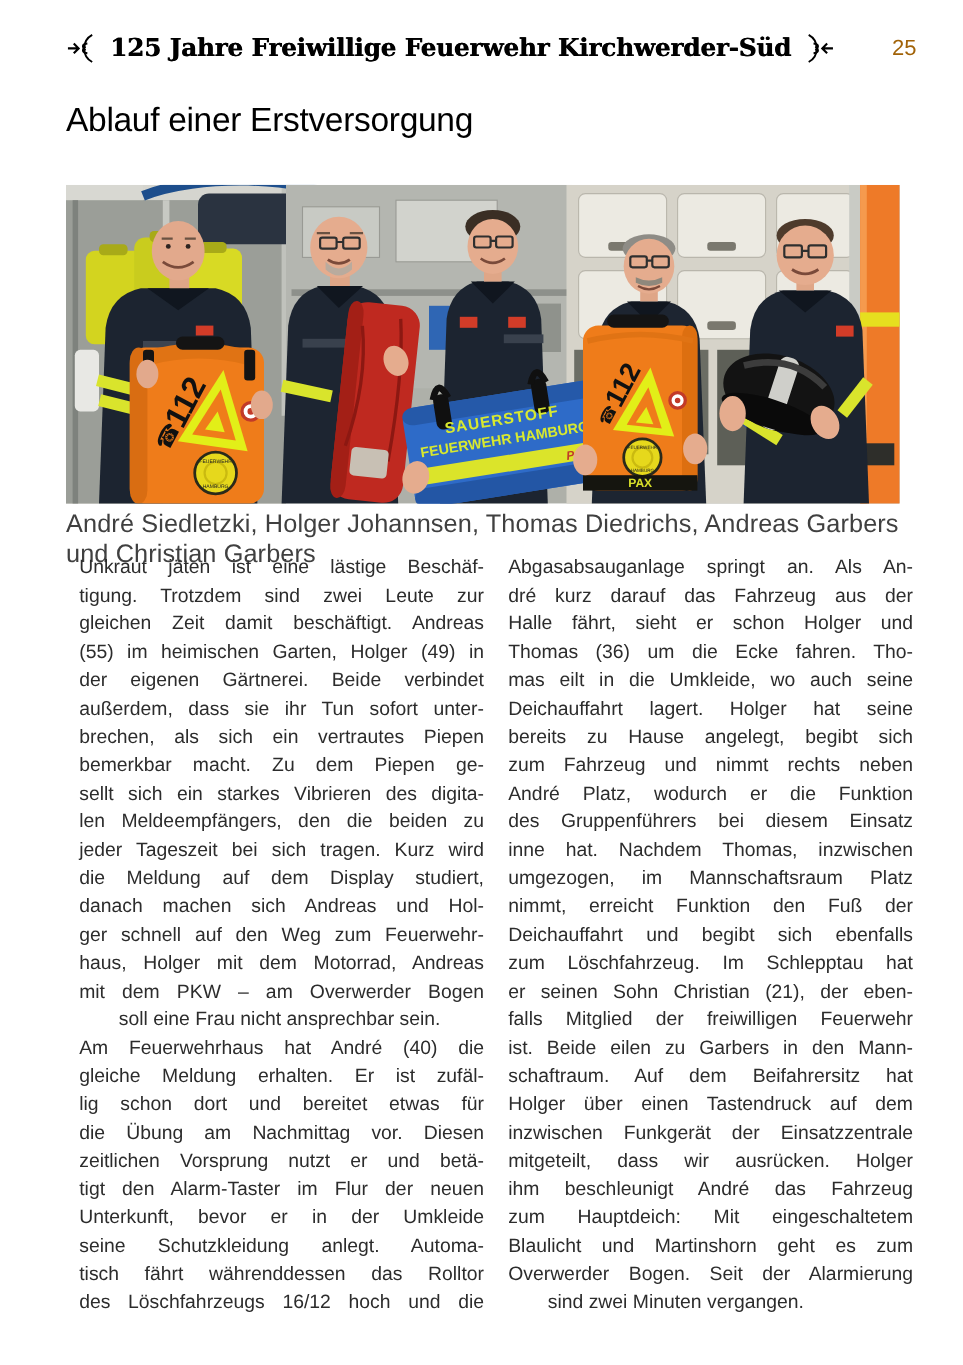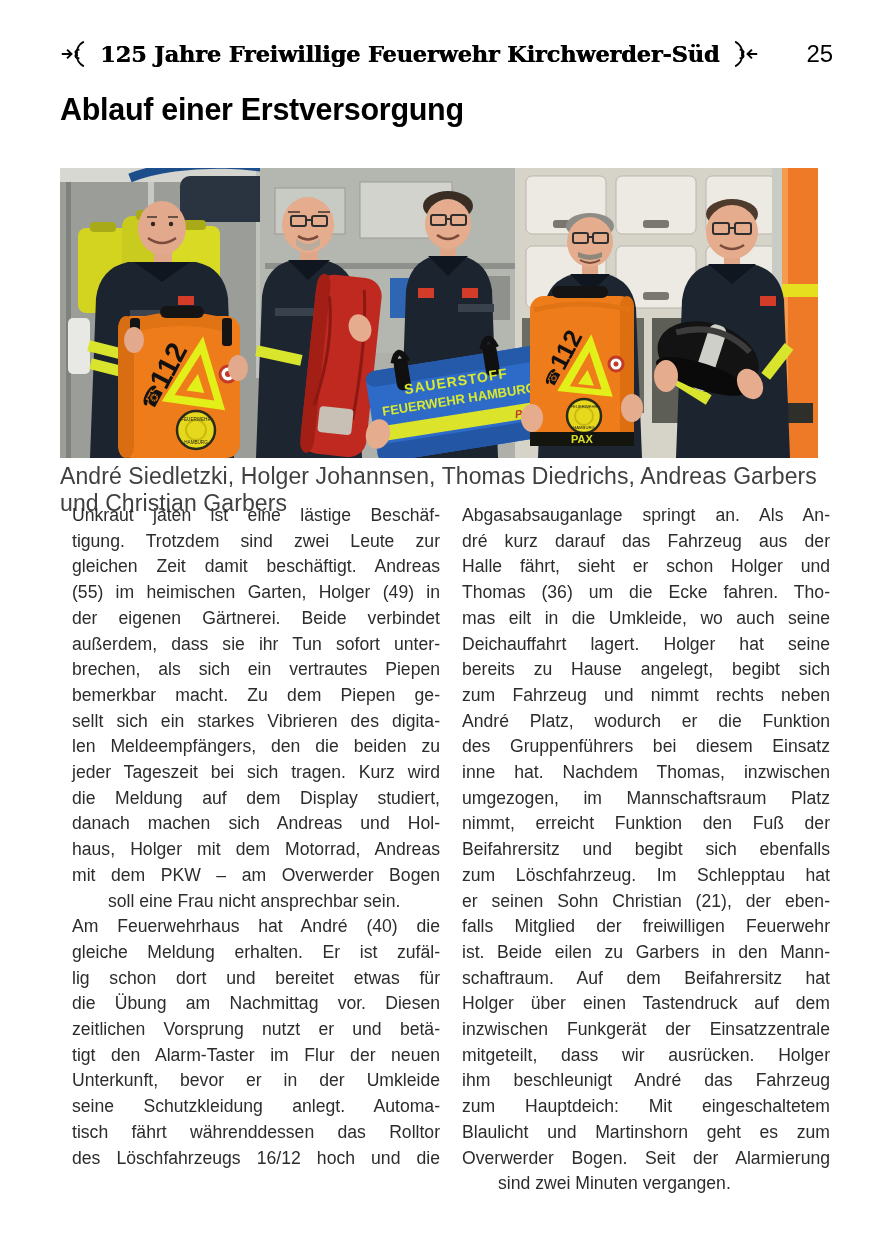--- a/index.html
+++ b/index.html
@@ -1,32 +1,32 @@
 <!DOCTYPE html>
 <html><head>
 <meta charset="utf-8">
 <style>
   * { margin:0; padding:0; box-sizing:border-box; }
   html,body { background:#ffffff; }
   body { font-family:"Liberation Sans", sans-serif; }
   .page { position:relative; width:875px; height:1241px; background:#fff; overflow:hidden; }
 
   
-  .runhead { position:absolute; top:36px; left:60px; width:755px; height:36px;
+  .runhead { position:absolute; top:26px; left:60px; width:755px; height:36px;
              display:flex; align-items:center; }
   .orn { flex:0 0 auto; width:30px; height:34px; }
   .rule { flex:1 1 auto; height:2.6px; background:#000; }
   .runhead-title { flex:0 0 auto; margin:0 10px; font-family:"DejaVu Serif", serif;
                    font-weight:700; font-size:22.5px; color:#000; white-space:nowrap;
                    letter-spacing:-0.2px; text-shadow:0.5px 0 0 #000; }
   .pageno { flex:0 0 auto; margin-left:34px; width:40px; text-align:right;
-            font-size:24px; color:#000000; font-weight:400; }
-
-  
-  .headline { position:absolute; top:92px; left:60px; font-size:30.5px; font-weight:700;
+            font-size:20px; color:#a16207; font-weight:400; }
+
+  
+  .headline { position:absolute; top:92px; left:60px; font-size:30.5px; font-weight:400;
               color:#000; letter-spacing:-0.3px; }
 
   
   .photo { position:absolute; top:168px; left:60px; width:758px; height:290px; overflow:hidden; }
   .photo svg { display:block; }
 
   
   .caption { position:absolute; top:463px; left:60px; width:758px; font-size:23px;
              color:#404040; letter-spacing:0.1px; }
 
@@ -303,20 +303,21 @@
         <div class="line">(55) im heimischen Garten, Holger (49) in</div>
         <div class="line">der eigenen Gärtnerei. Beide verbindet</div>
         <div class="line">außerdem, dass sie ihr Tun sofort unter-</div>
         <div class="line">brechen, als sich ein vertrautes Piepen</div>
         <div class="line">bemerkbar macht. Zu dem Piepen ge-</div>
         <div class="line">sellt sich ein starkes Vibrieren des digita-</div>
         <div class="line">len Meldeempfängers, den die beiden zu</div>
         <div class="line">jeder Tageszeit bei sich tragen. Kurz wird</div>
         <div class="line">die Meldung auf dem Display studiert,</div>
         <div class="line">danach machen sich Andreas und Hol-</div>
+        <div class="line">ger schnell auf den Weg zum Feuerwehr-</div>
         <div class="line">haus, Holger mit dem Motorrad, Andreas</div>
         <div class="line">mit dem PKW – am Overwerder Bogen</div>
         <div class="line no-just">soll eine Frau nicht ansprechbar sein.</div>
         <div class="line">Am Feuerwehrhaus hat André (40) die</div>
         <div class="line">gleiche Meldung erhalten. Er ist zufäl-</div>
         <div class="line">lig schon dort und bereitet etwas für</div>
         <div class="line">die Übung am Nachmittag vor. Diesen</div>
         <div class="line">zeitlichen Vorsprung nutzt er und betä-</div>
         <div class="line">tigt den Alarm-Taster im Flur der neuen</div>
         <div class="line">Unterkunft, bevor er in der Umkleide</div>
@@ -331,21 +332,21 @@
         <div class="line">Thomas (36) um die Ecke fahren. Tho-</div>
         <div class="line">mas eilt in die Umkleide, wo auch seine</div>
         <div class="line">Deichauffahrt lagert. Holger hat seine</div>
         <div class="line">bereits zu Hause angelegt, begibt sich</div>
         <div class="line">zum Fahrzeug und nimmt rechts neben</div>
         <div class="line">André Platz, wodurch er die Funktion</div>
         <div class="line">des Gruppenführers bei diesem Einsatz</div>
         <div class="line">inne hat. Nachdem Thomas, inzwischen</div>
         <div class="line">umgezogen, im Mannschaftsraum Platz</div>
         <div class="line">nimmt, erreicht Funktion den Fuß der</div>
-        <div class="line">Beifahrersitz und begibt sich ebenfalls</div>
+        <div class="line">Deichauffahrt und begibt sich ebenfalls</div>
         <div class="line">zum Löschfahrzeug. Im Schlepptau hat</div>
         <div class="line">er seinen Sohn Christian (21), der eben-</div>
         <div class="line">falls Mitglied der freiwilligen Feuerwehr</div>
         <div class="line">ist. Beide eilen zu Garbers in den Mann-</div>
         <div class="line">schaftraum. Auf dem Beifahrersitz hat</div>
         <div class="line">Holger über einen Tastendruck auf dem</div>
         <div class="line">inzwischen Funkgerät der Einsatzzentrale</div>
         <div class="line">mitgeteilt, dass wir ausrücken. Holger</div>
         <div class="line">ihm beschleunigt André das Fahrzeug</div>
         <div class="line">zum Hauptdeich: Mit eingeschaltetem</div>

